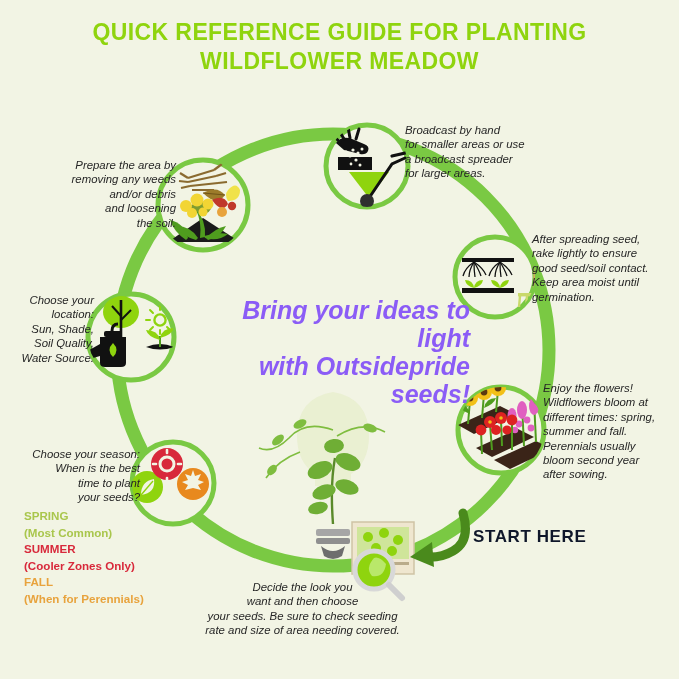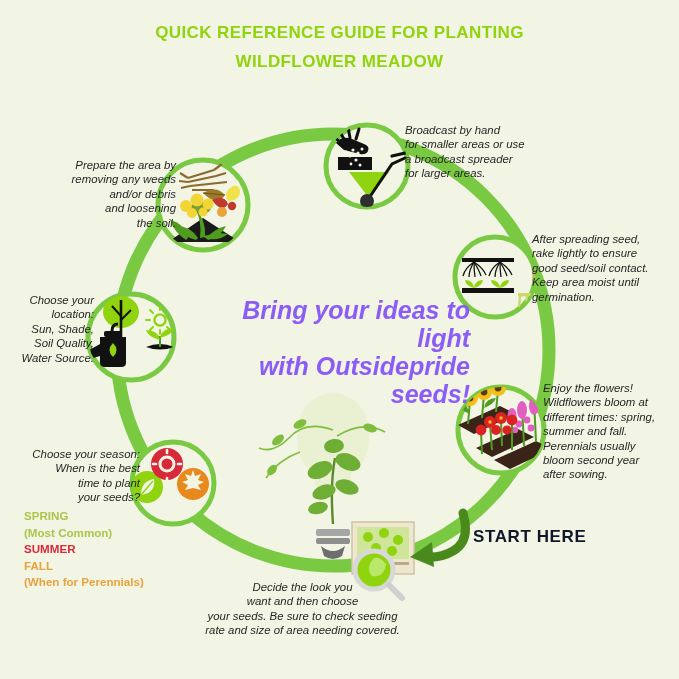--- a/index.html
+++ b/index.html
@@ -10,21 +10,21 @@
     overflow:hidden;
     position:relative;
   }
   #stage{position:absolute;left:0;top:0;width:679px;height:679px;}
 
   
   .title{
     position:absolute;left:0;top:18px;width:679px;
     text-align:center;
     font-weight:bold;
-    font-size:17px;
+    font-size:23px;
     letter-spacing:.4px;
     line-height:29px;
     color:#8fd40e;
     text-transform:uppercase;
   }
   .title .l2{display:block;}
 
   
   .cap{
     position:absolute;
@@ -449,19 +449,20 @@
 your seeds.  Be sure to check seeding
 rate and size of area needing covered.</div>
 
   <div class="slogan">Bring your ideas to light
 with Outsidepride seeds!</div>
 
   <div class="seasons">
     <div class="s-spring">SPRING</div>
     <div class="s-spring-sub">(Most Common)</div>
     <div class="s-summer">SUMMER</div>
+    <div class="s-summer-sub">(Cooler Zones Only)</div>
     <div class="s-fall">FALL</div>
     <div class="s-fall-sub">(When for Perennials)</div>
   </div>
 
   <div class="start-here">START HERE</div>
 
 </div>
 
 </body></html>

